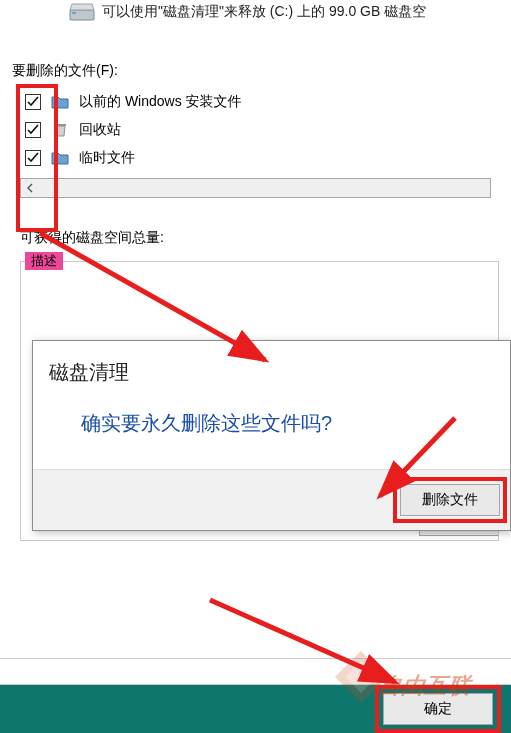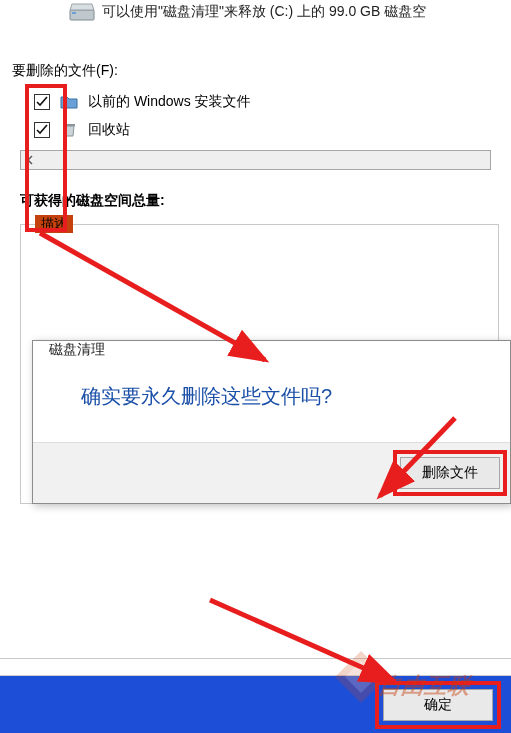--- a/index.html
+++ b/index.html
@@ -14,21 +14,21 @@
     }
     .top-cut {
       padding: 0 20px 10px 20px;
       color: #222;
       font-size: 14px;
       border-bottom: none;
     }
     .top-line { display:flex; align-items:center; gap:6px; margin-left:48px; overflow:hidden; white-space:nowrap;}
     .section-label { margin: 28px 0 8px 12px; font-size: 14px; }
     .file-list {
-      margin-left: 25px;
+      margin-left: 16px;
       position: relative;
       text-align: center;
     }
     .annot-red-box {
       position: absolute;
       border: 4px solid #e81e1e;
       pointer-events: none;
       z-index: 50;
     }
     .list-row {
@@ -54,47 +54,47 @@
       border: 1px solid #a6a6a6;
       background: #efefef;
       display:flex; align-items:center;
       overflow:hidden;
     }
     .scroll-arrow {
       width:18px; height:18px;
       display:flex; align-items:center; justify-content:center;
       color:#555;
     }
-    .space-line { margin: 22px 0 0 20px; font-weight: bold; }
+    .space-line { margin: 31px 0 0 20px; }
     .groupbox {
       margin: 14px 12px 0 20px;
       border: 1px solid #c9c9c9;
       position: relative;
       padding-top: 12px;
       height: 280px;
     }
     .group-title {
-      position:absolute; top:-10px; left:14px;
-      background:#c2410c; padding: 0 6px; font-size:13px;
+      position:absolute; top:-10px; left:4px;
+      background:#ec4899; padding: 0 6px; font-size:13px;
     }
     .dialog {
       position:absolute;
       left: 32px; top: 340px;
       right: 0;
       background:#fff;
       border: 1px solid #8c8c8c;
       box-shadow: 2px 2px 8px rgba(0,0,0,.25);
       z-index: 20;
       padding: 0;
       overflow:hidden;
       width: 479px;
     }
     .dlg-title {
-      padding: 0 16px 0 16px;
-      font-size: 14px;
+      padding: 18px 16px 0 16px;
+      font-size: 20px;
       color:#222;
     }
     .dlg-msg {
       padding: 24px 16px 32px 16px;
       font-size: 20px;
       color: #1a4fa8;
       margin-left: 32px;
     }
     .dlg-buttons {
       background:#f1f1f1;
@@ -113,22 +113,22 @@
     }
     .view-btn-row {
       position:absolute; right:0; bottom: 4px; margin-left: 27px;
     }
     .divider {
       position:absolute; left:0; right:0; bottom: 74px;
       border-top:1px solid #c9c9c9;
     }
     .bottom-bar {
       position:absolute; left:0; right:0; bottom:0;
-      height:58px;
-      background:#1d4ed8;
+      height:49px;
+      background:#0f766e;
       border-top:1px solid #ccc;
       display:flex; align-items:center; justify-content:flex-end;
       padding-right: 18px;
     }
     .ok-btn { min-width:110px; }
     .annot-arrow { position:absolute; pointer-events:none; z-index:60; }
     .drive-icon { width:28px; height:24px; }
     .watermark {
       position:absolute;
       right: 40px; bottom: 32px;
@@ -184,20 +184,31 @@
         <svg viewBox="0 0 12 12">
           <path d="M1 6l3 3 7-8" stroke="#111" stroke-width="1.6" fill="none"></path>
         </svg>
       </span>
     <span class="folder-icon"><svg viewBox="0 0 18 16">
           <path d="M4 4h10l-1 10H5z" fill="#ccd4d8" stroke="#8a959a"></path>
           <rect x="3" y="2" width="12" height="2" fill="#8a959a"></rect>
         </svg></span>
     <span class="row-label">回收站</span>
   </div>
+  <div class="list-row">
+    <span class="chk">
+        <svg viewBox="0 0 12 12">
+          <path d="M1 6l3 3 7-8" stroke="#111" stroke-width="1.6" fill="none"></path>
+        </svg>
+      </span>
+    <span class="folder-icon"><svg viewBox="0 0 18 16">
+          <path d="M1 3h6l2 2h8v9H1z" fill="#6aa2d8" stroke="#3c6fa0"></path>
+        </svg></span>
+    <span class="row-label">临时文件</span>
+  </div>
 </div>
 
 <div class="scrollbar-h">
   <span class="scroll-arrow">
     <svg width="10" height="10" viewBox="0 0 10 10">
         <path d="M7 1L3 5l4 4" stroke="#555" fill="none" stroke-width="1.4"></path>
       </svg>
   </span>
 </div>
 

